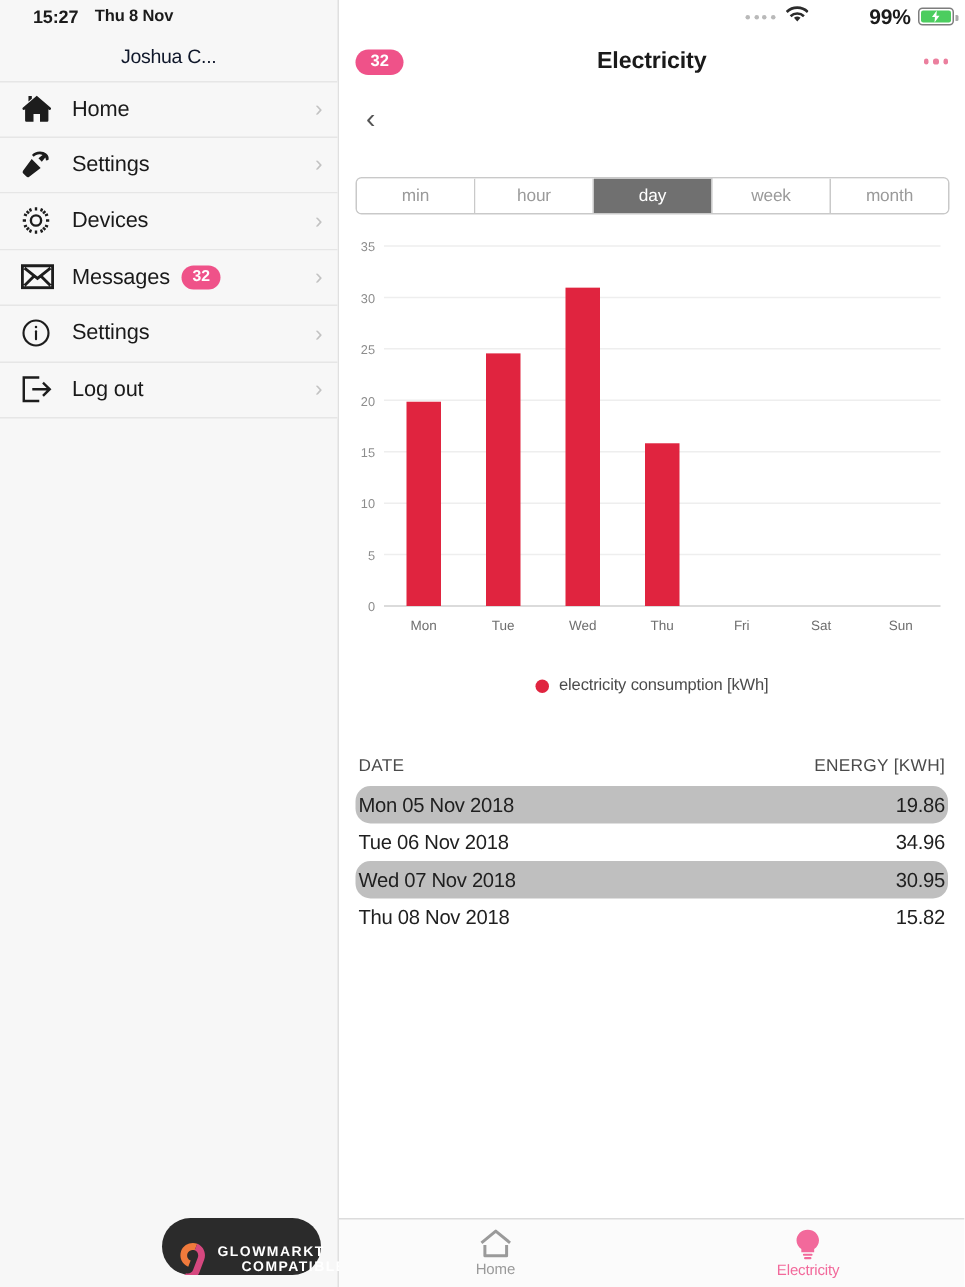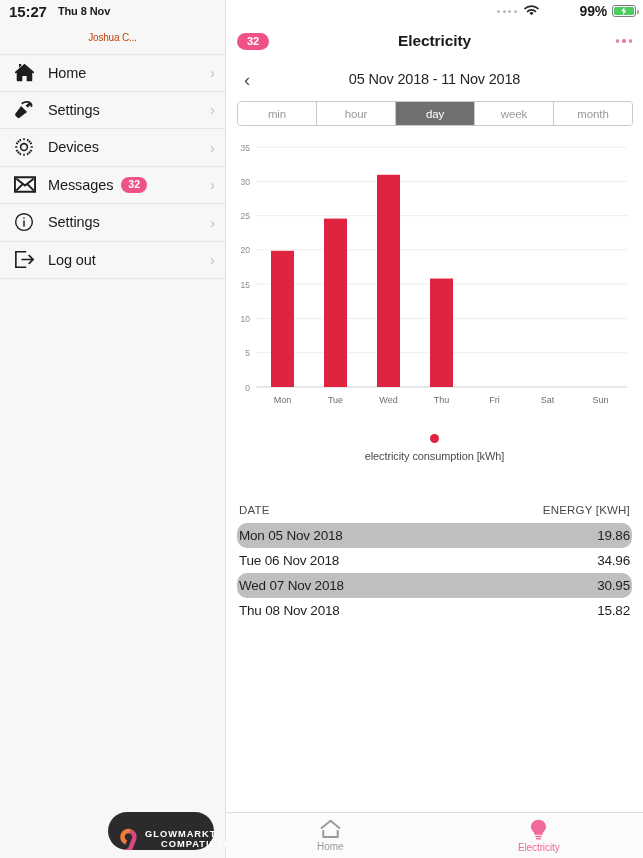--- a/index.html
+++ b/index.html
@@ -18,26 +18,26 @@
     border-right: 1px solid #e0e0e0;
     position: relative;
     flex: 0 0 226px;
   }
   .statusbar-left {
     height: 22px; display: flex; align-items: center;
     padding-left: 9px; gap: 11px;
     font-size: 11.5px; font-weight: bold; color: #1b1b1b;
     letter-spacing: -0.1px;
   }
-  .sb-time { font-size: 15px; }
+  .sb-time { font-size: 12px; margin-left: 13px; }
   .sb-date { font-size: 11px; }
 
   .account-title {
     height: 30px; display: flex; align-items: center; justify-content: center;
-    font-size: 10px; color: #c2410c; font-weight: 400;
+    font-size: 13px; color: #0f172a; font-weight: 400;
     letter-spacing: -0.2px;
   }
 
   .nav-list { margin-top: 2px; }
   .nav-item {
     height: 37.5px;
     display: flex; align-items: center;
     border-bottom: 1px solid #e6e6e6;
     padding-left: 14px; padding-right: 10px;
     cursor: pointer;
@@ -127,42 +127,41 @@
     font-size: 19px; color: #555; cursor: pointer; line-height: 1;
     font-weight: 300; width: 20px;
   }
   .date-range {
     position: absolute; left: 0; right: 0; text-align: center;
     font-size: 14.5px; color: #262626; pointer-events: none; letter-spacing: -0.2px;
   }
 
   
   .segmented {
-    margin: 3px 10px 0 11px;
+    margin: 20px 10px 0 11px;
     height: 25px; display: flex;
     border: 1px solid #c9c9c9; border-radius: 4px; overflow: hidden;
     background: #fff;
   }
   .seg {
     flex: 1; display: flex; align-items: center; justify-content: center;
     font-size: 11.5px; color: #9a9a9a; cursor: pointer;
     border-right: 1px solid #c9c9c9; background: #fff;
     letter-spacing: -0.1px;
   }
   .seg:last-child { border-right: none; }
   .seg.active { background: #707070; color: #ffffff; }
 
   
   .chart-wrap { position: relative; height: 295px; margin-top: 11px; }
   .chart-svg { display: block; }
 
   .legend {
     display: flex; align-items: center; justify-content: center; gap: 7px;
     margin-top: 2px;
-    flex-direction: column;
   }
   .legend-dot { width: 9px; height: 9px; border-radius: 50%; background: #e0243f; }
   .legend-label { font-size: 11px; color: #4b4b4b; letter-spacing: -0.1px; }
 
   
   .table { margin: 30px 11px 0 11px; }
   .thead {
     display: flex; justify-content: space-between;
     font-size: 11.5px; color: #4a4a4a; padding: 0 2px 7px 2px;
     letter-spacing: 0.2px;
@@ -319,21 +318,20 @@
       <span class="page-title">Electricity</span>
       <span class="kebab">
           <i></i>
           <i></i>
           <i></i>
         </span>
     </div>
 
     <div class="date-nav">
       <span class="date-prev">‹</span>
-      <span class="date-range">05 Nov 2018 - 11 Nov 2018</span>
     </div>
 
     <div class="segmented">
       <div class="seg">min</div>
       <div class="seg">hour</div>
       <div class="seg active">day</div>
       <div class="seg">week</div>
       <div class="seg">month</div>
     </div>
 

